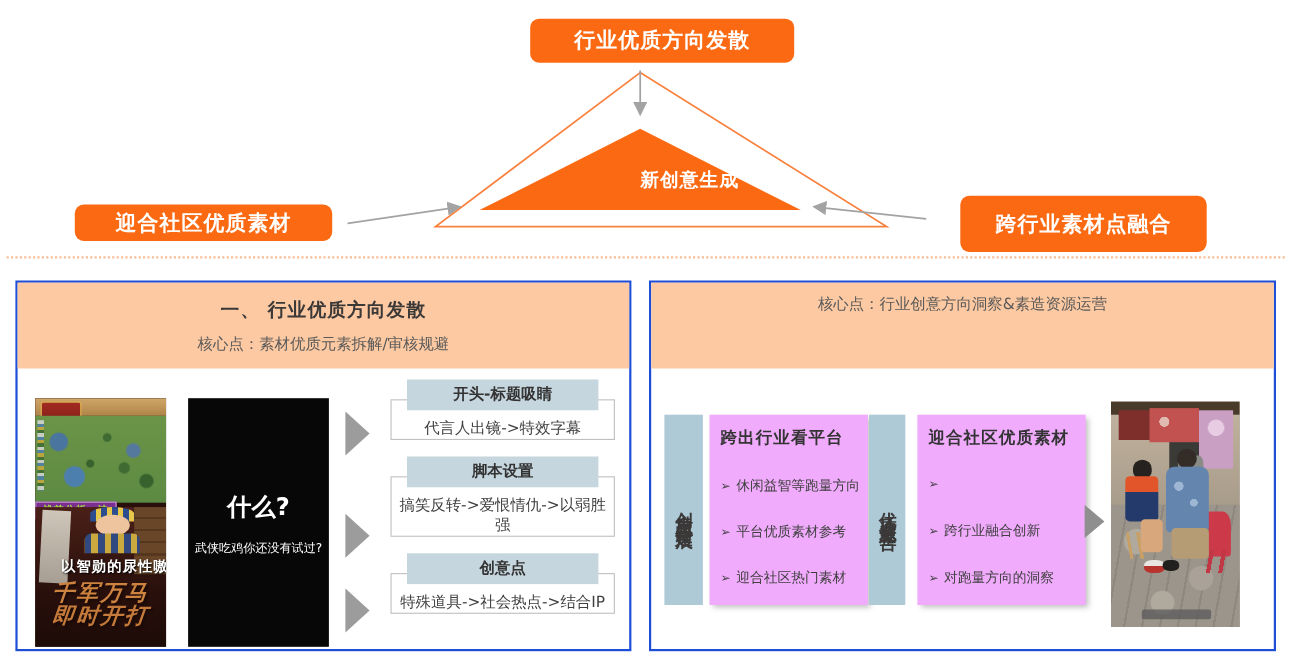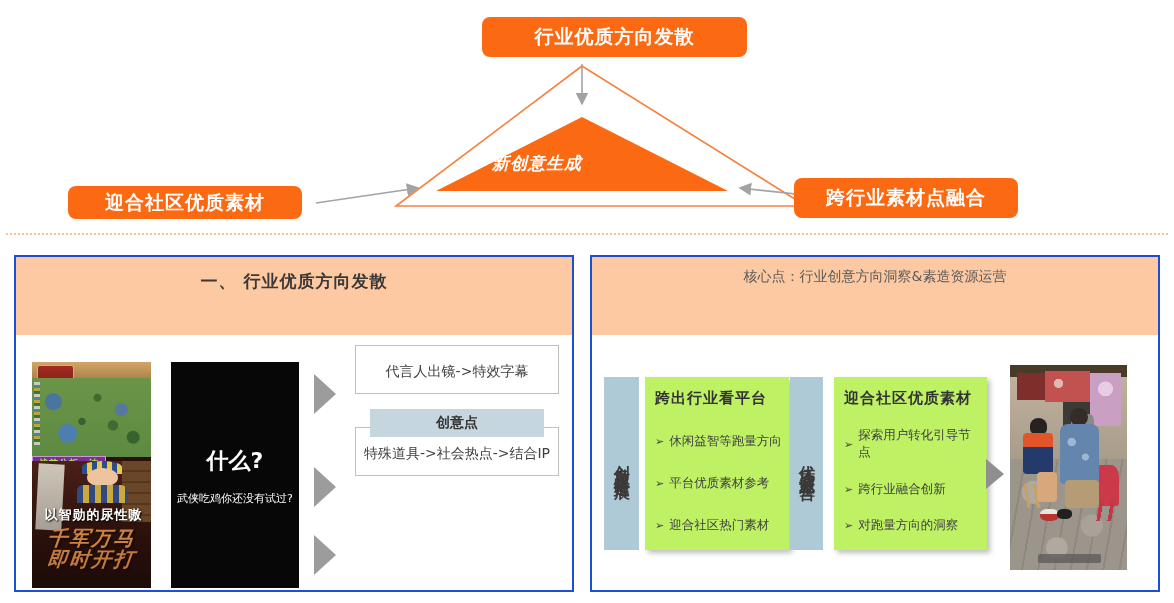--- a/index.html
+++ b/index.html
@@ -1,21 +1,21 @@
 <!DOCTYPE html>
 <html><head>
 <meta charset="utf-8">
 <style>
   html,body{margin:0;padding:0;background:#fff;font-family:"DejaVu Sans","Liberation Sans",sans-serif;}
   .stage{position:relative;width:1174px;height:603px;background:#fff;overflow:hidden;}
   svg.diagram{position:absolute;left:0;top:0;}
   .pill{position:absolute;background:#FB6A12;color:#fff;font-weight:bold;font-size:19px;
         display:flex;align-items:center;justify-content:center;border-radius:8px;letter-spacing:1px;}
-  .tri-label{position:absolute;left:492px;top:152px;width:180px;text-align:left;
-        color:#fff;font-weight:bold;font-size:17px;letter-spacing:1px;font-style:italic;}
+  .tri-label{position:absolute;left:492px;top:152px;width:180px;text-align:right;
+        color:#fff;font-weight:bold;font-size:17px;letter-spacing:1px;}
   .divider{position:absolute;left:6px;right:6px;top:233px;border-top:2px dotted #F8BE97;}
   .panel{position:absolute;top:255px;height:337px;border:2px solid #1d4ed8;background:#fff;box-sizing:border-box;}
   .panel-head{position:absolute;left:0;right:0;top:0;height:78px;background:#FDC9A2;text-align:center;}
   .panel-title{margin-top:13px;font-size:17px;font-weight:bold;color:#3B3838;letter-spacing:1px;}
   .panel-sub{margin-top:11px;font-size:14px;color:#595959;}
   
   .video{position:absolute;overflow:hidden;}
   .v1{left:16px;top:105px;width:119px;height:226px;background:#2a100c;}
   .v1-lobby{position:absolute;left:0;top:0;width:100%;height:7%;background:linear-gradient(#cfa668,#b08448);}
   .v1-logo{position:absolute;left:4%;top:1.5%;width:30%;height:9%;background:linear-gradient(#a32b22,#7c1d16);border:1px solid #dfae4e;border-radius:3px;}
@@ -36,43 +36,43 @@
   .v1-bottom{position:absolute;left:0;top:44%;width:100%;height:56%;
       background:linear-gradient(#4a2018,#2a100c 60%,#1c0b08);}
   .v1-curtain{position:absolute;left:4%;top:2%;width:22%;height:52%;background:linear-gradient(#ded8cc,#b4aea2);transform:rotate(3deg);opacity:.9;}
   .v1-shelf{position:absolute;right:0;top:0;width:24%;height:48%;
       background:repeating-linear-gradient(#6a4628 0 9px,#57361e 9px 11px);}
   .v1-headdress{position:absolute;left:42%;top:0;width:34%;height:10%;border-radius:50% 50% 0 0;
       background:repeating-linear-gradient(90deg,#2c4e8e 0 5px,#e8c84a 5px 10px);}
   .v1-face{position:absolute;left:46%;top:5%;width:26%;height:15%;border-radius:50%;background:#edc49e;}
   .v1-body{position:absolute;left:38%;top:19%;width:42%;height:14%;border-radius:6px 6px 0 0;
       background:repeating-linear-gradient(90deg,#31497e 0 6px,#caa93e 6px 12px);}
-  .v1-t1{position:absolute;left:2px;width:100%;top:63.5%;text-align:center;color:#fff;font-weight:bold;font-size:13px;
+  .v1-t1{position:absolute;left:13px;width:100%;top:63.5%;text-align:center;color:#fff;font-weight:bold;font-size:13px;
       text-shadow:1px 1px 2px #000;letter-spacing:1px;}
   .v1-t2{position:absolute;left:0;width:100%;top:72%;text-align:center;color:#cd8340;font-weight:bold;font-style:italic;
       font-size:20px;text-shadow:2px 2px 2px #1a0a06;transform:skewX(-6deg);letter-spacing:2px;}
   .v1-t3{position:absolute;left:0;width:100%;top:81.5%;text-align:center;color:#c47a3a;font-weight:bold;font-style:italic;
       font-size:20px;text-shadow:2px 2px 2px #1a0a06;transform:skewX(-6deg);letter-spacing:2px;}
   .v2{left:155px;top:105px;width:128px;height:226px;background:#070707;}
   .v2-title{position:absolute;left:0;width:100%;top:37%;text-align:center;color:#fff;font-weight:bold;font-size:22px;}
   .v2-sub{position:absolute;left:0;width:100%;top:57%;text-align:center;color:#fff;font-weight:normal;font-size:11px;}
   
   .play{position:absolute;width:0;height:0;border-top:20px solid transparent;border-bottom:20px solid transparent;
       border-left:22px solid #9C9C9C;}
   .play.big{border-top:15px solid transparent;border-bottom:15px solid transparent;border-left:18px solid #8f8f8f;}
   
   .groups{position:absolute;left:339px;top:88px;width:204px;}
   .group{margin-bottom:15px;}
   .g-head{position:relative;z-index:2;margin:0 15px -10px 15px;background:#C6D6DE;font-weight:bold;font-size:14px;
       text-align:center;padding:5px 0;color:#333;}
-  .g-body{border:1px solid #BFBFBF;background:#fff;padding:17px 2px 12px;text-align:center;font-size:14px;color:#404040;}
+  .g-body{border:1px solid #BFBFBF;background:#fff;padding:17px 2px 0;text-align:center;font-size:14px;color:#404040;}
   
   .vtab{position:absolute;top:120px;height:173px;background:#AECAD6;display:flex;align-items:center;justify-content:center;
       writing-mode:vertical-rl;text-orientation:upright;font-weight:bold;font-size:16px;color:#3B3838;letter-spacing:4px;}
-  .gbox{position:absolute;top:120px;height:173px;background:#bef264;box-shadow:3px 3px 5px rgba(110,110,110,.45);
+  .gbox{position:absolute;top:120px;height:173px;background:#f0abfc;box-shadow:3px 3px 5px rgba(110,110,110,.45);
       box-sizing:border-box;padding:12px 4px 16px 10px;display:flex;flex-direction:column;justify-content:space-between;}
   .gbox-head{font-weight:bold;font-size:15px;color:#333;letter-spacing:1px;}
   .gbox-item{font-size:12.5px;color:#404040;display:flex;align-items:center;gap:5px;}
   .blt{font-size:11px;color:#404040;}
   
   .photo{position:absolute;left:418px;top:108px;width:117px;height:205px;overflow:hidden;background:#9b958c;}
   .ph-wall{position:absolute;left:0;top:0;width:100%;height:46%;background:linear-gradient(#c3b4a0,#a89c8a);}
   .ph-lintel{position:absolute;left:0;top:0;width:100%;height:6%;background:#4a3a2a;}
   .ph-door{position:absolute;left:45%;top:14%;width:24%;height:26%;background:#3a3a36;}
   .ph-cloth1{position:absolute;left:6%;top:4%;width:26%;height:13%;background:#7e2f2c;}
@@ -116,30 +116,31 @@
         <path d="M0,0 L8,4 L0,8 z" fill="#A3A3A3"></path>
       </marker>
     </defs>
     <polygon points="582,66 396,206 806,206" fill="none" stroke="#F9813E" stroke-width="1.6"></polygon>
     <polygon points="582,117 436,191 728,191" fill="#FB6A12"></polygon>
     <line x1="582" y1="64" x2="582" y2="104" stroke="#A3A3A3" stroke-width="1.6" marker-end="url(#ah)"></line>
     <line x1="316" y1="203" x2="418" y2="188" stroke="#A3A3A3" stroke-width="1.6" marker-end="url(#ah)"></line>
     <line x1="842" y1="199" x2="740" y2="188" stroke="#A3A3A3" stroke-width="1.6" marker-end="url(#ah)"></line>
   </svg>
 
-  <div class="pill" style="left:482px;top:17px;width:265px;height:40px">行业优质方向发散</div>
+  <div class="pill" style="left:482px;top:17px;width:240px;height:40px">行业优质方向发散</div>
   <div class="tri-label">新创意生成</div>
   <div class="pill" style="left:68px;top:186px;width:234px;height:33px">迎合社区优质素材</div>
-  <div class="pill" style="left:794px;top:178px;width:224px;height:40px">跨行业素材点融合</div>
+  <div class="pill" style="left:873px;top:178px;width:224px;height:51px">跨行业素材点融合</div>
 
   <div class="divider"></div>
 
   <section class="panel" style="left:14px;width:560px">
     <div class="panel-head">
       <div class="panel-title">一、 行业优质方向发散</div>
+      <div class="panel-sub">核心点：素材优质元素拆解/审核规避</div>
     </div>
 
     <div class="video v1">
       <div class="v1-lobby"></div>
       <div class="v1-logo"></div>
       <div class="v1-map"></div>
       <div class="v1-icons"></div>
       <div class="v1-banner">战前分析一波</div>
       <div class="v1-bottom">
         <div class="v1-curtain"></div>
@@ -157,21 +158,26 @@
       <div class="v2-title">什么?</div>
       <div class="v2-sub">武侠吃鸡你还没有试过?</div>
     </div>
 
     <div class="play" style="left:298px;top:117px"></div>
     <div class="play" style="left:298px;top:210px"></div>
     <div class="play" style="left:298px;top:278px"></div>
 
     <div class="groups">
       <div class="group">
+        <div class="g-head">开头-标题吸睛</div>
         <div class="g-body">代言人出镜-&gt;特效字幕</div>
+      </div>
+      <div class="group">
+        <div class="g-head">脚本设置</div>
+        <div class="g-body">搞笑反转-&gt;爱恨情仇-&gt;以弱胜强</div>
       </div>
       <div class="group">
         <div class="g-head">创意点</div>
         <div class="g-body">特殊道具-&gt;社会热点-&gt;结合IP</div>
       </div>
     </div>
   </section>
 
   <section class="panel" style="left:590px;width:570px">
     <div class="panel-head">
@@ -195,21 +201,20 @@
         <span>迎合社区热门素材</span>
       </div>
     </div>
 
     <div class="vtab" style="left:198px;width:33px">优质资源整合</div>
 
     <div class="gbox" style="left:242px;width:153px">
       <div class="gbox-head">迎合社区优质素材</div>
       <div class="gbox-item">
         <span class="blt">➢</span>
-        <span>探索用户转化引导节点</span>
       </div>
       <div class="gbox-item">
         <span class="blt">➢</span>
         <span>跨行业融合创新</span>
       </div>
       <div class="gbox-item">
         <span class="blt">➢</span>
         <span>对跑量方向的洞察</span>
       </div>
     </div>

